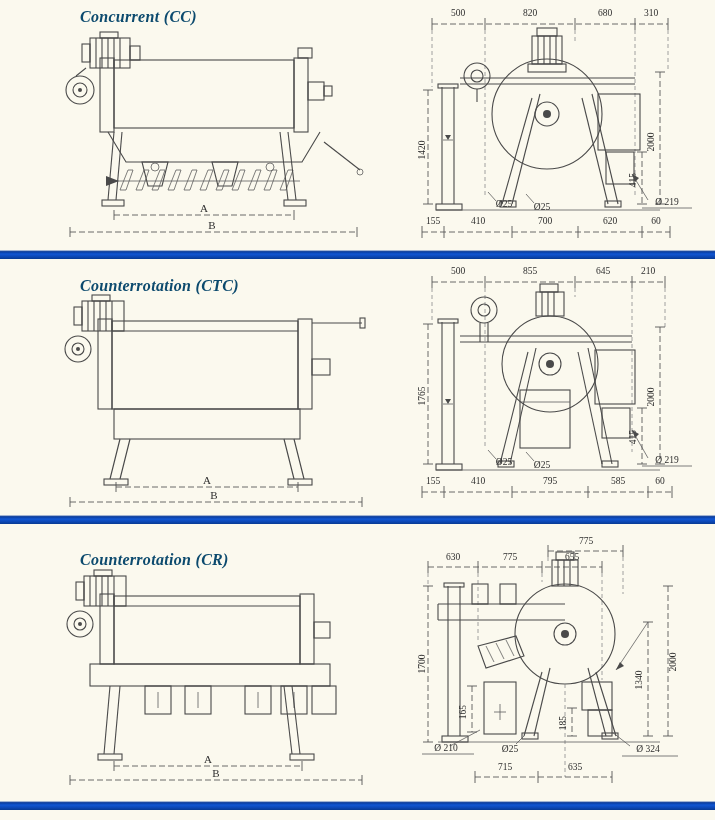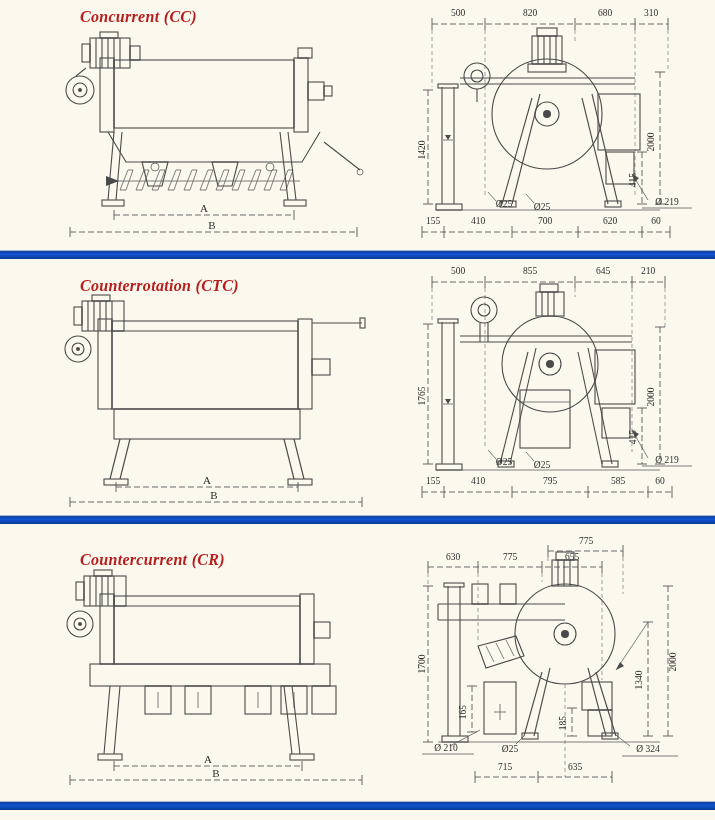--- a/index.html
+++ b/index.html
@@ -5,21 +5,21 @@
   html,body{margin:0;padding:0;}
   .page{width:715px;height:820px;background:#fbf9ee;position:relative;overflow:hidden;
         font-family:"Liberation Serif",serif;}
   .section{position:relative;width:715px;background:#fbf9ee;}
   .sec1{height:250px;}
   .sec2{height:256px;}
   .sec3{height:277px;}
   .divider{height:9px;width:715px;
     background:linear-gradient(180deg,#e6e9ea 0%,#0a3c9c 18%,#1156d2 45%,#0c47b4 75%,#083a92 100%);}
   .title{position:absolute;left:80px;font-style:italic;font-weight:bold;font-size:16px;
-         color:#b91c1c;letter-spacing:.3px;font-family:"Liberation Serif",serif;}
+         color:#0c4a6e;letter-spacing:.3px;font-family:"Liberation Serif",serif;}
   .t1{top:8px;} .t2{top:18px;} .t3{top:27px;}
   svg{position:absolute;overflow:visible;}
   .side1{left:62px;top:30px;} .end1{left:420px;top:2px;}
   .side2{left:62px;top:38px;} .end2{left:420px;top:3px;}
   .side3{left:62px;top:42px;} .end3{left:420px;top:10px;}
   .ln{stroke:#4a4a4a;stroke-width:1.1;fill:none;}
   .th{stroke:#5e5e5e;stroke-width:.8;fill:none;}
   .dim{stroke:#5a5a5a;stroke-width:.9;fill:none;stroke-dasharray:6 3;}
   .ext{stroke:#8b8b8b;stroke-width:.8;fill:none;stroke-dasharray:4 3;}
   .tick{stroke:#555;stroke-width:.9;fill:none;}
@@ -339,21 +339,21 @@
         <text x="130" y="222" text-anchor="middle">795</text>
         <text x="198" y="222" text-anchor="middle">585</text>
         <text x="240" y="222" text-anchor="middle">60</text>
       </g>
     </svg>
   </div>
 
   <div class="divider"></div>
 
   <div class="section sec3">
-    <div class="title t3">Countercurrent (CR)</div>
+    <div class="title t3">Counterrotation (CR)</div>
 
     <svg class="side3" width="310" height="220" viewBox="0 0 310 220">
       <g class="ln">
         <rect x="22" y="10" width="42" height="30"></rect>
         <line x1="28" y1="10" x2="28" y2="40"></line>
           <line x1="34" y1="10" x2="34" y2="40"></line>
         <line x1="40" y1="10" x2="40" y2="40"></line>
           <line x1="46" y1="10" x2="46" y2="40"></line>
         <line x1="52" y1="10" x2="52" y2="40"></line>
         <rect x="14" y="16" width="8" height="18"></rect>

